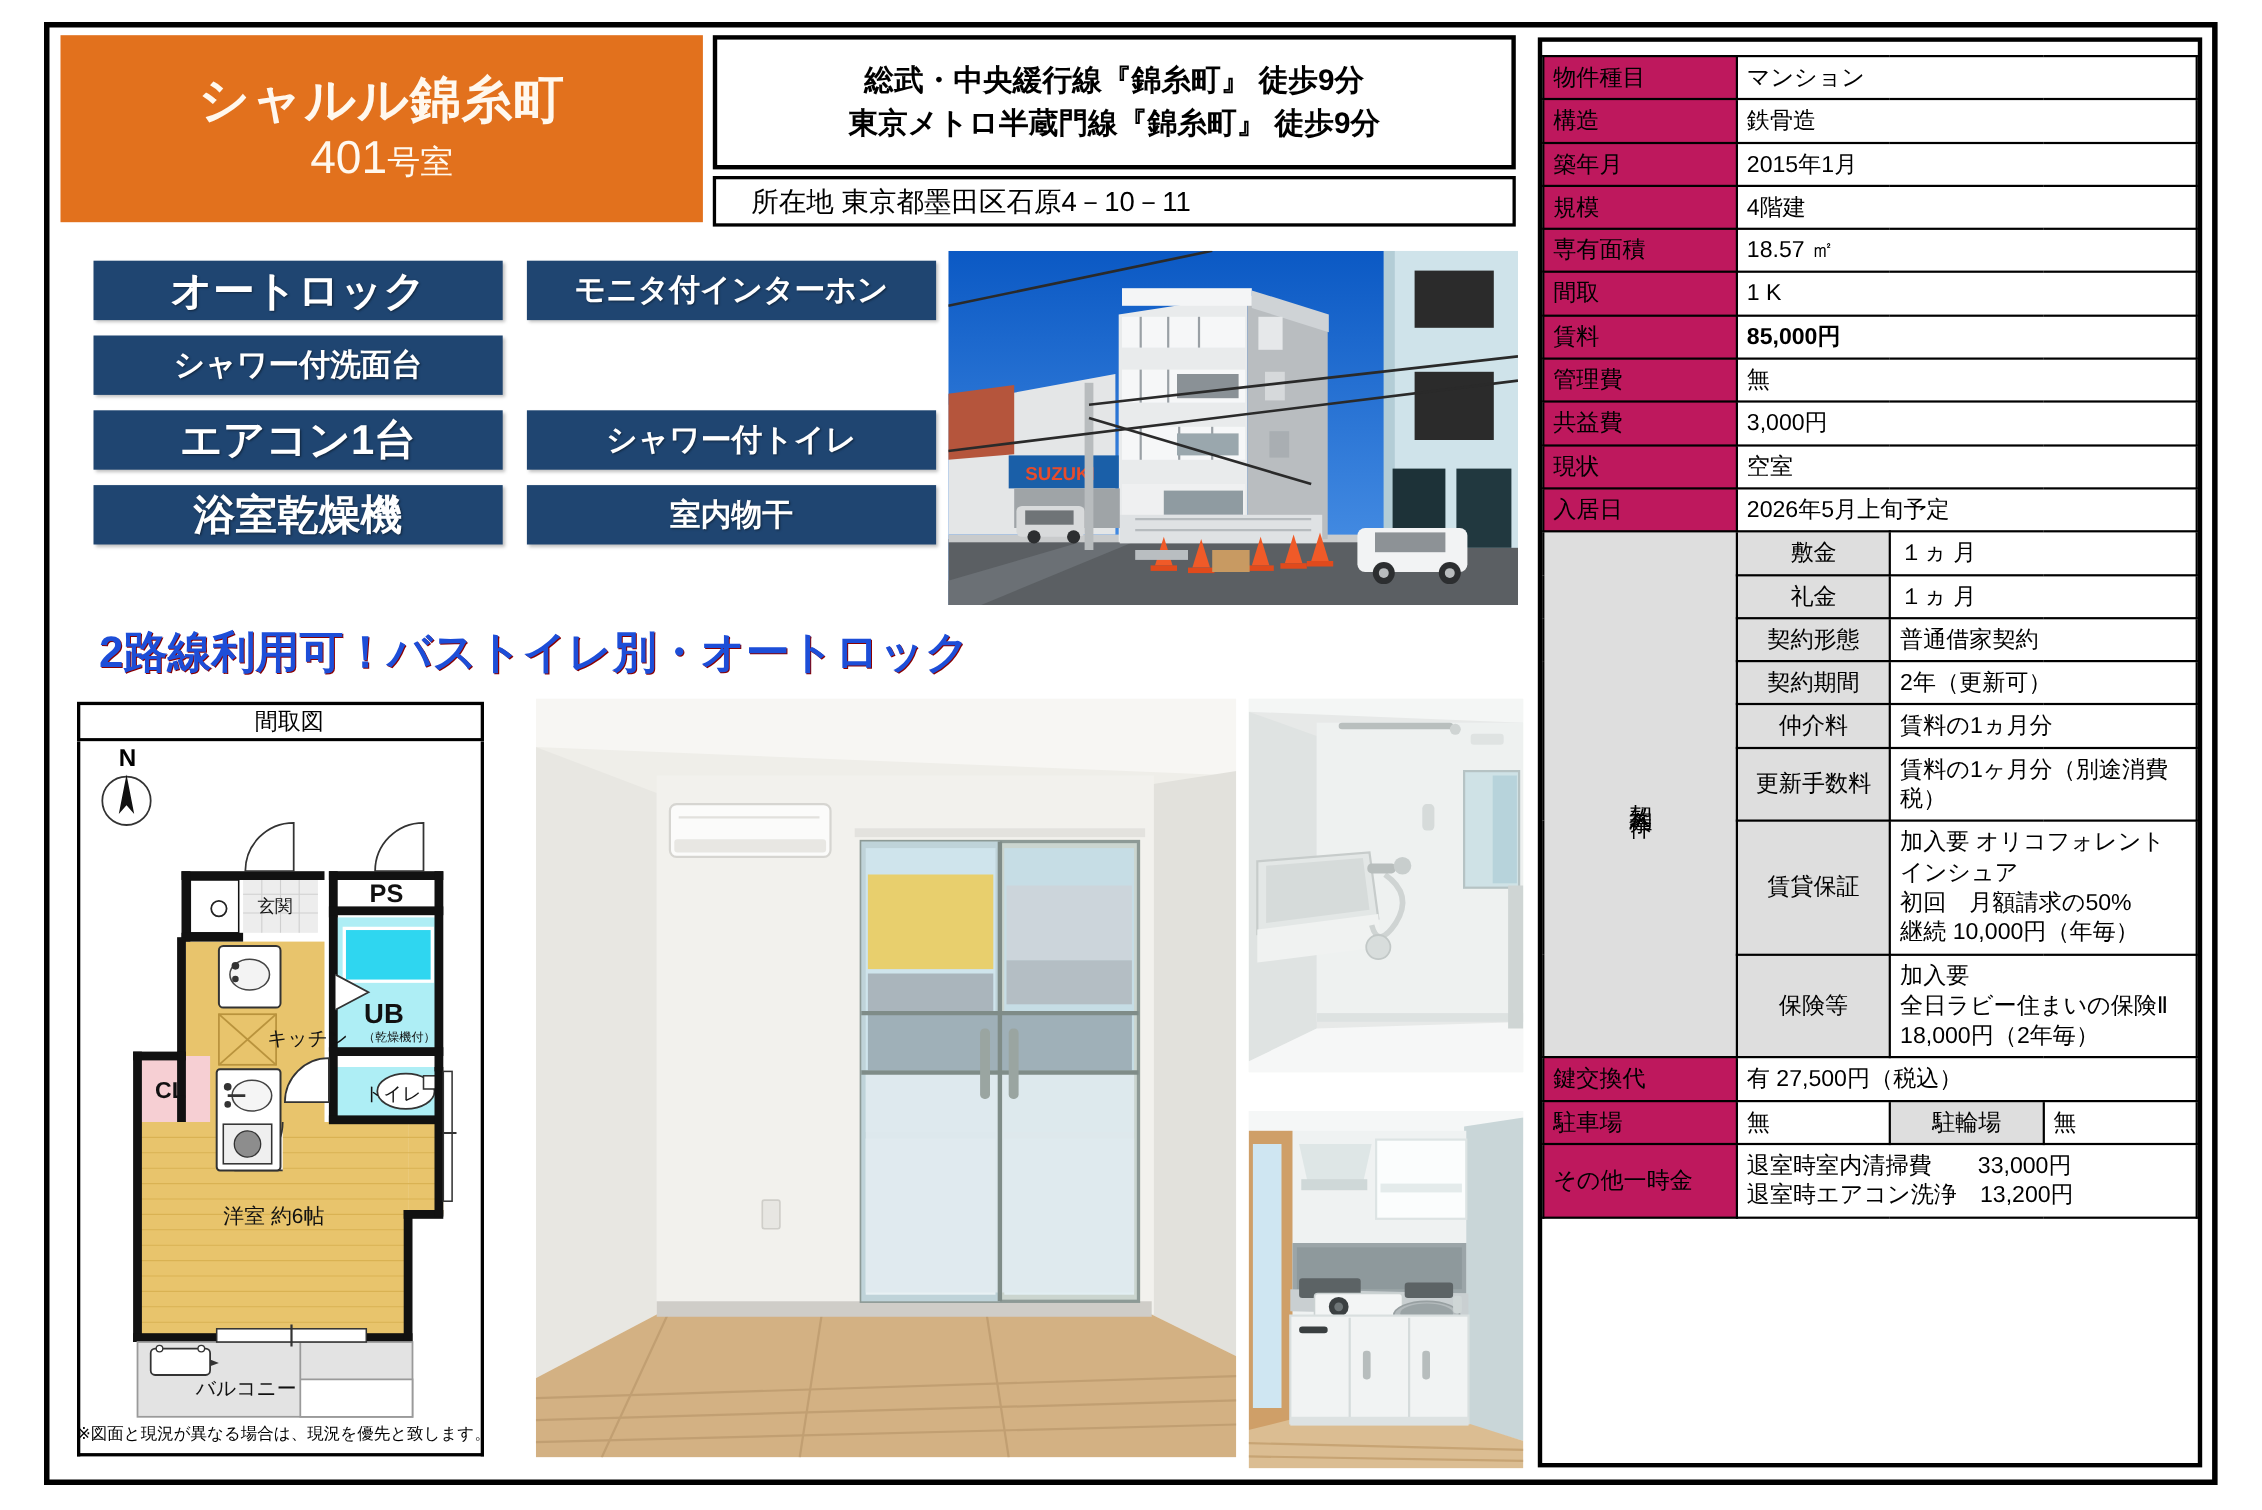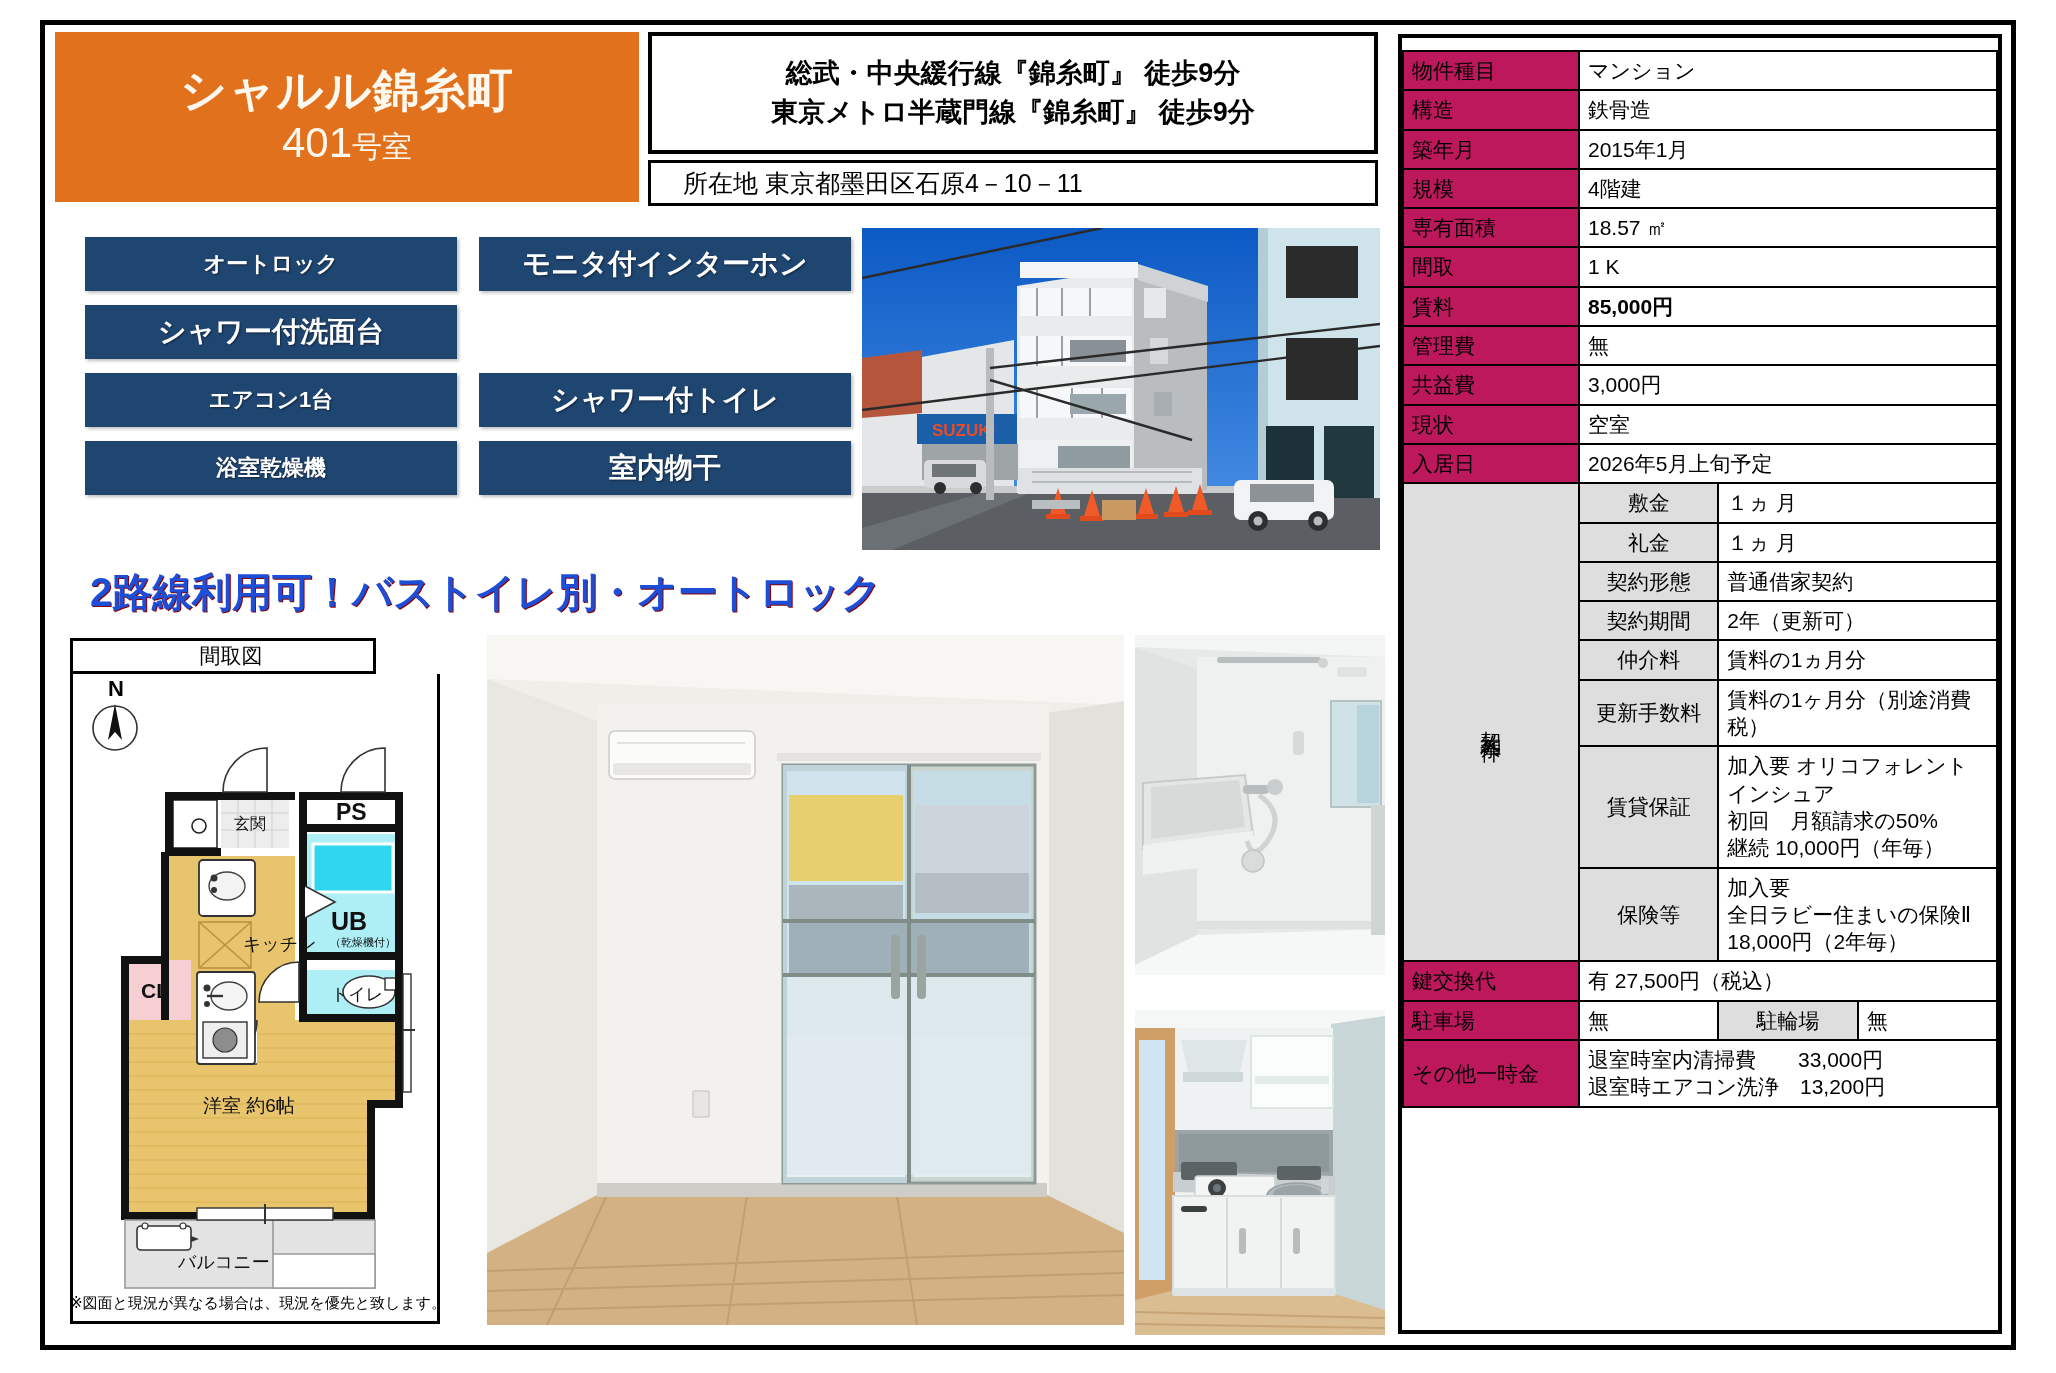--- a/index.html
+++ b/index.html
@@ -36,40 +36,40 @@
     border:3px solid #000; background:#fff; display:flex; align-items:center;
   }
   .address-text { font-size:25px; padding-left:32px; white-space:nowrap; }
 
   
   .badges { position:absolute; left:85px; top:237px; width:770px; }
   .badge-row { display:flex; gap:22px; margin-bottom:14px; }
   .badge {
     width:372px; height:54px; background:#1F4571; color:#fff;
     display:flex; align-items:center; justify-content:center;
-    font-size:22px; font-weight:700; letter-spacing:0px;
+    font-size:38px; font-weight:700; letter-spacing:0px;
     text-shadow:1px 1px 2px rgba(0,0,0,.45);
     box-shadow:2px 2px 3px rgba(0,0,0,.25);
   }
   .badge.narrow { font-size:28px; }
 
   
   .catch {
     position:absolute; left:90px; top:565px; width:930px;
     font-size:40px; font-weight:700; color:#1d4ed8; white-space:nowrap;
     text-shadow:1px 1px 0 #8a0000;
   }
 
   
   .photo-ext { position:absolute; left:862px; top:228px; width:518px; height:322px; overflow:hidden; }
 
   
   .fp-wrap { position:absolute; left:70px; top:638px; width:370px; height:700px; }
   .fp-title {
-    width:306px; height:36px; border:3px solid #000; background:#fff;
+    width:370px; height:36px; border:3px solid #000; background:#fff;
     display:flex; align-items:center; justify-content:center;
     font-size:21px; font-weight:400;padding-left:16px;
   }
   .fp-body { position:relative; width:370px; height:650px; border:3px solid #000; border-top:none; background:#fff; }
   .fp-note { position:absolute; left:0; top:656px; font-size:15px; color:#000; white-space:nowrap; }
 
   
   .photo-room { position:absolute; left:487px; top:635px; width:637px; height:690px; overflow:hidden; }
   .photo-bath { position:absolute; left:1135px; top:635px; width:250px; height:340px; overflow:hidden; }
   .photo-kitchen { position:absolute; left:1135px; top:1010px; width:250px; height:325px; overflow:hidden; }

